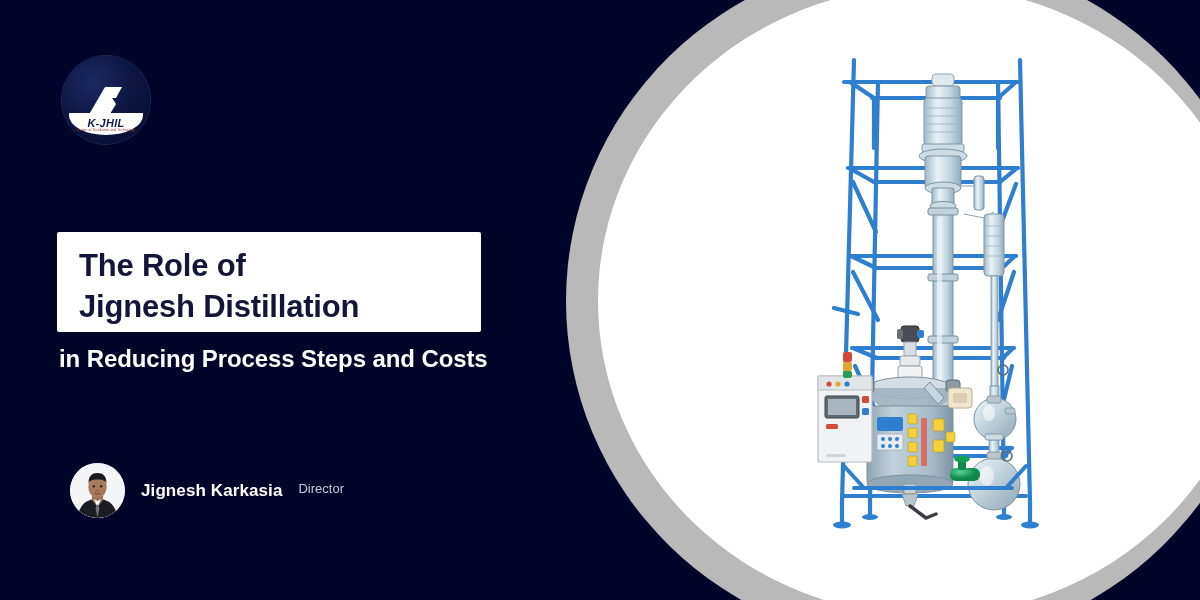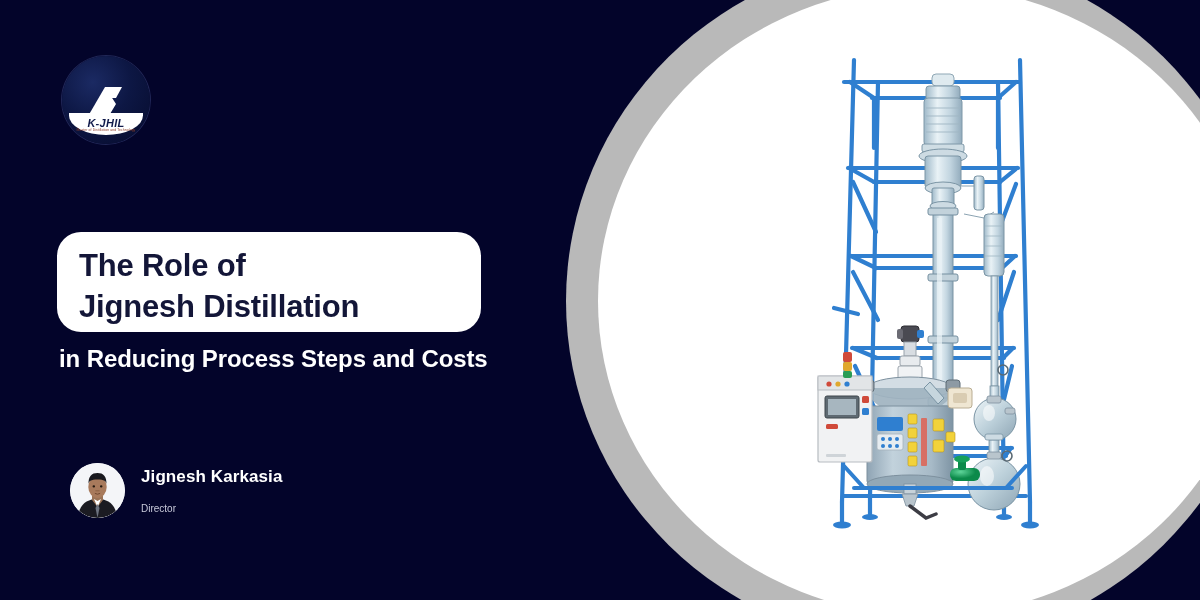--- a/index.html
+++ b/index.html
@@ -66,21 +66,21 @@
     width:78px; text-align:center;
     font-size:3.4px; color:#8e3d2a; letter-spacing:.1px;
     white-space:nowrap;
   }
 
   
   .title-card {
     position:absolute; left:57px; top:232px;
     width:424px; height:100px;
     background:#ffffff;
-    border-radius:24px;
+    border-radius:2px;
     padding:14px 22px 4px 22px;
   }
   .title-line {
     color:#131638;
     font-size:31px; font-weight:bold;
     line-height:1.32;
     letter-spacing:-0.2px;
     white-space:nowrap;
   }
   .subtitle {
@@ -92,23 +92,23 @@
   }
 
   
   .author { position:absolute; left:70px; top:463px; display:flex; align-items:center; gap:16px; }
   .avatar {
     width:55px; height:55px; border-radius:50%;
     background:#f2f3f7;
     position:relative; overflow:hidden; flex:none;
   }
   .avatar svg { display:block; }
-  .author-text { display:flex; flex-direction:column; gap:16px;justify-content:space-between; }
+  .author-text { display:flex; flex-direction:row; gap:16px;justify-content:space-between; }
   .author-name { color:#ffffff; font-size:17px; font-weight:bold; letter-spacing:.1px; }
-  .author-role { color:#c7c9d9; font-size:10px; }
+  .author-role { color:#c7c9d9; font-size:13px; }
 
   
   .equipment {
     position:absolute; left:798px; top:36px;
     width:290px; height:530px;
   }
   .equipment svg { display:block; }
 </style>
 </head>
 <body>

